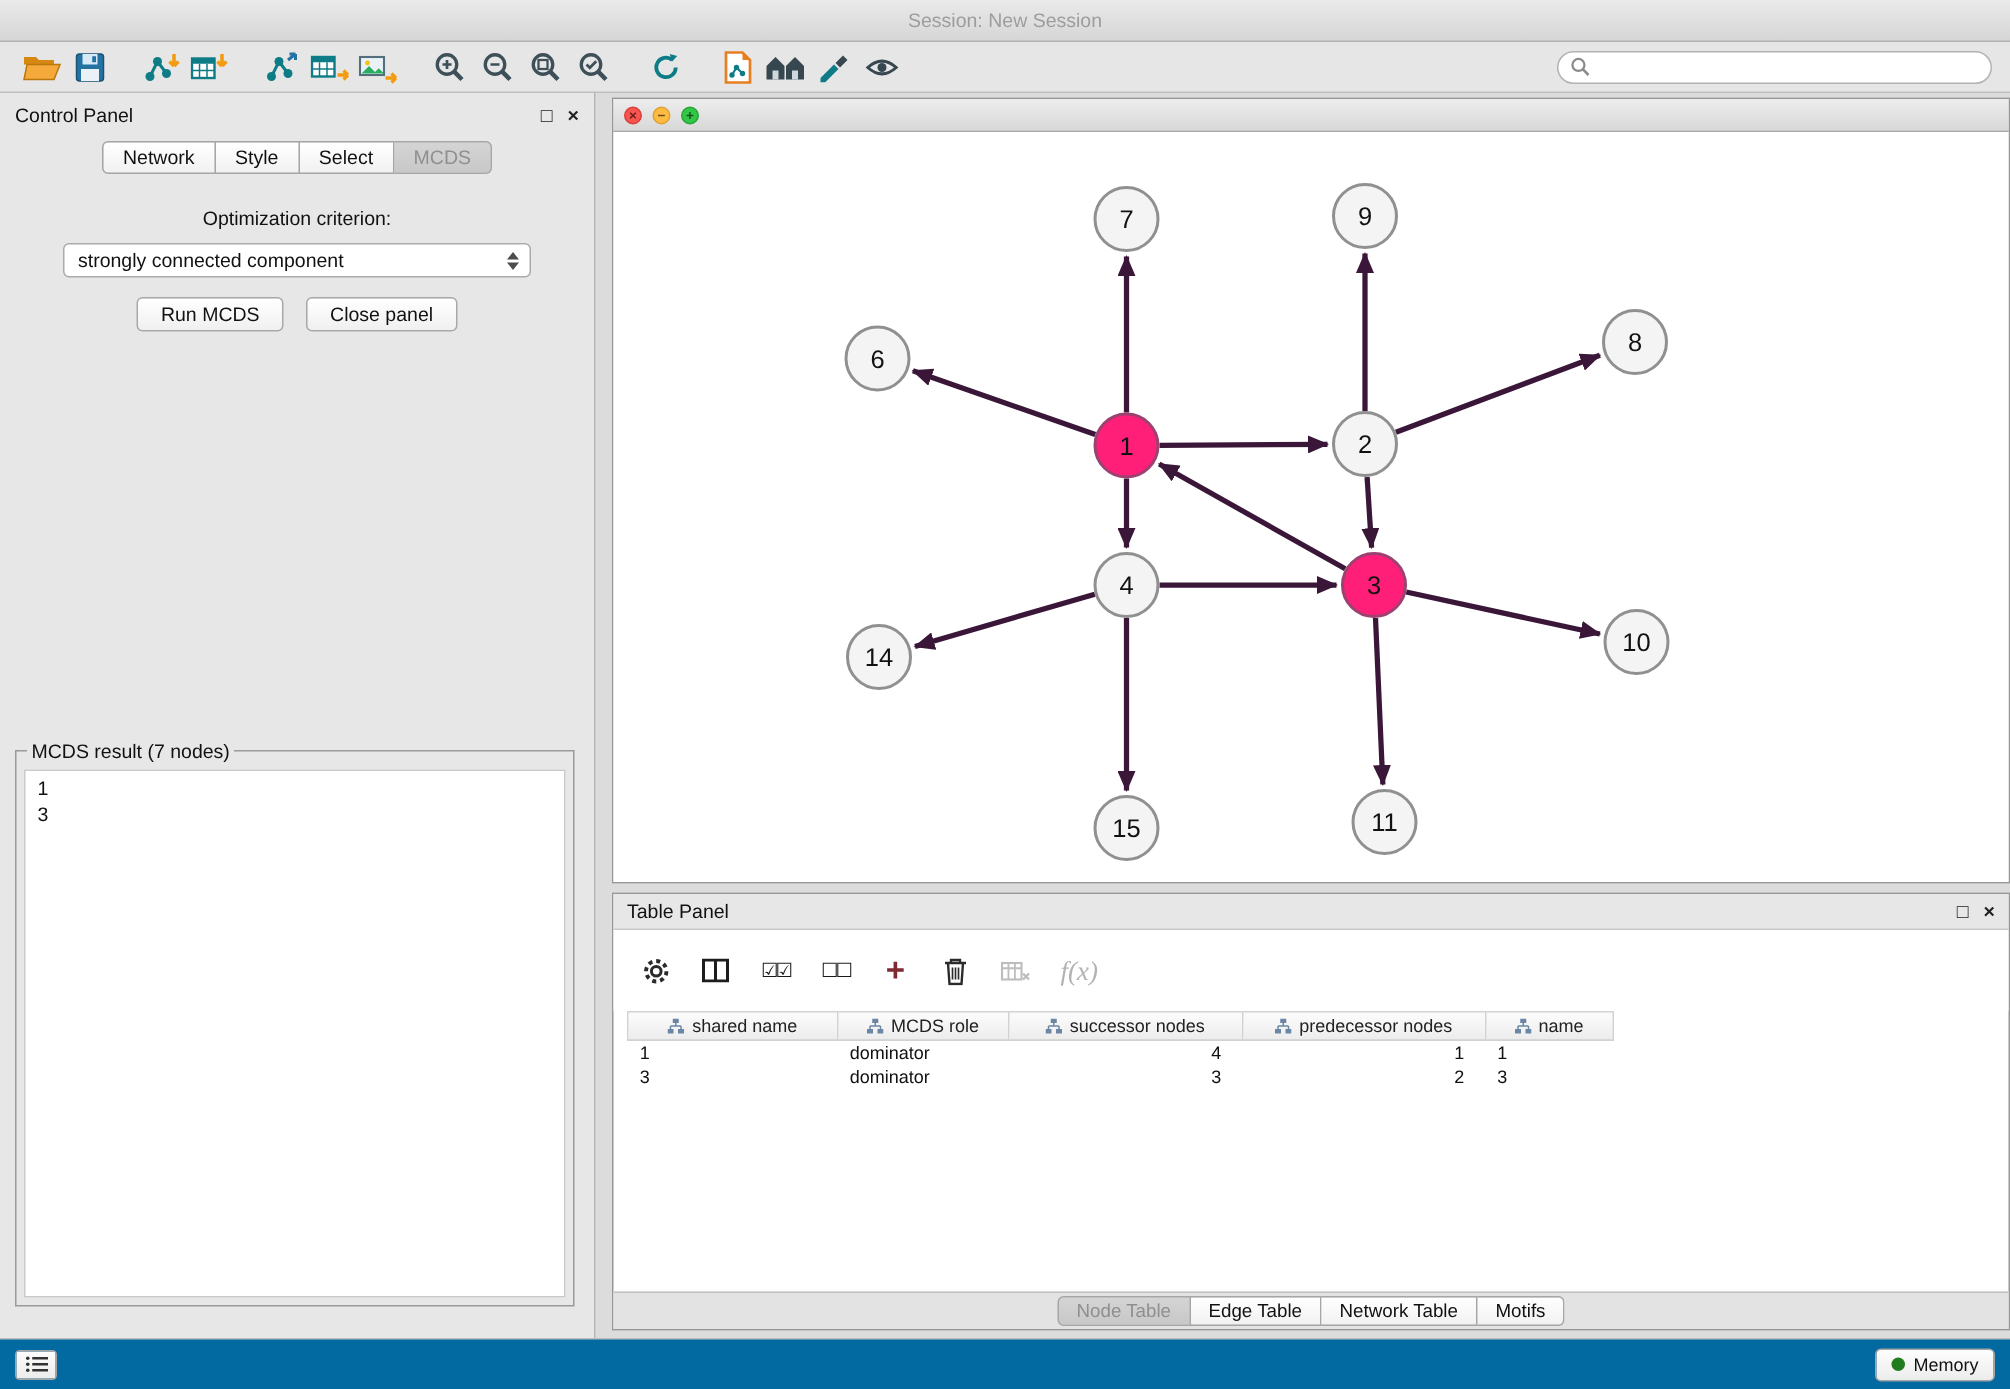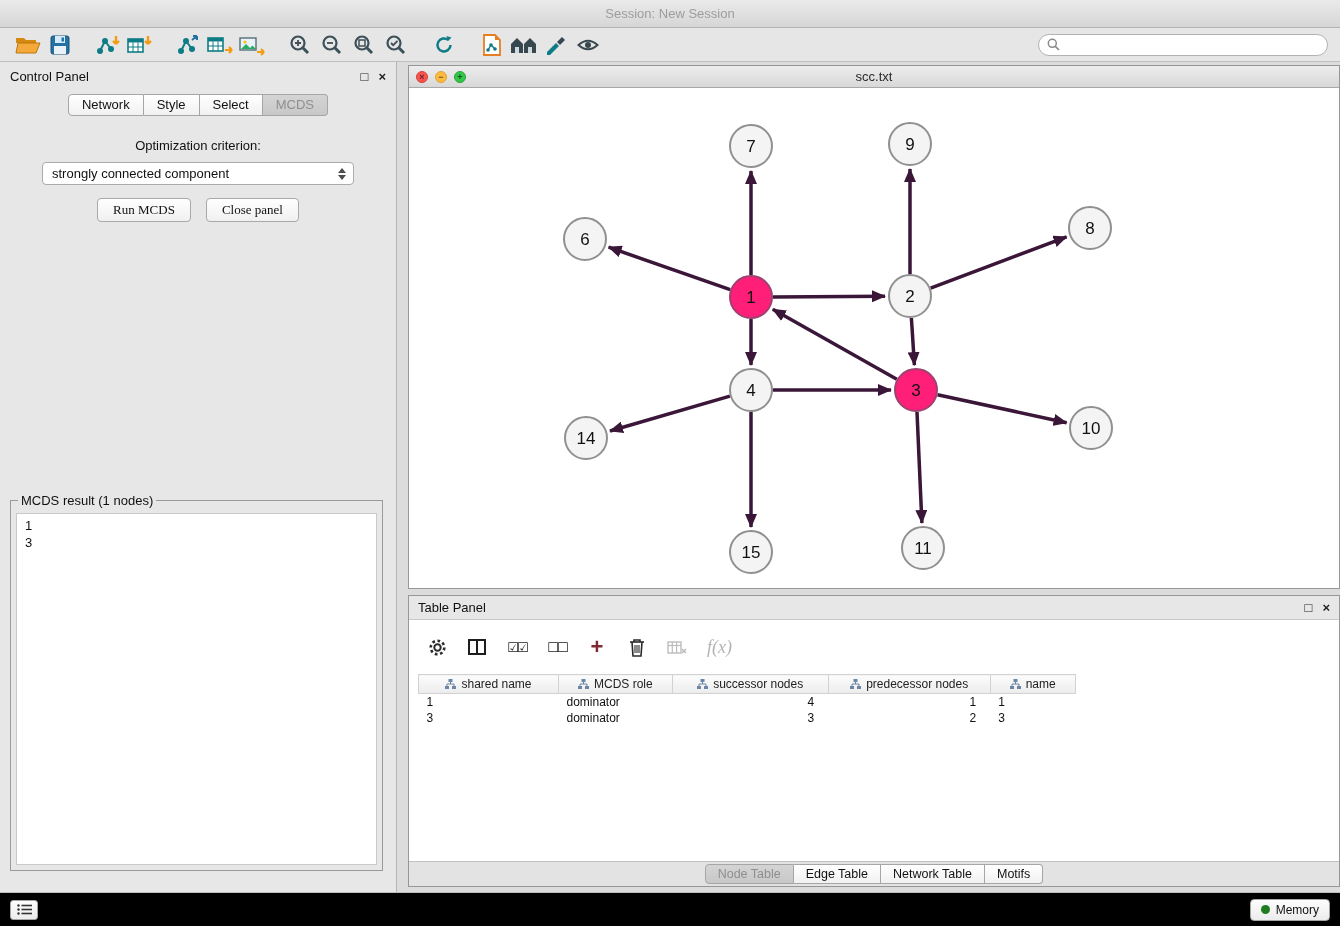--- a/index.html
+++ b/index.html
@@ -34,21 +34,21 @@
   .seg:last-child{border-radius:0 4px 4px 0}
   .seg.seg-active{background:linear-gradient(#d4d4d4,#c8c8c8);color:#8f8f8f}
   .opt-label{text-align:center;margin-top:22px;font-size:13px}
   .dropdown{margin:9px auto 12px;width:312px;height:23px;background:#fff;border:1px solid #ababab;border-radius:4px;
     display:flex;align-items:center;justify-content:space-between;padding:0 4px 0 9px;font-size:13px;cursor:pointer}
   .dd-arrows{display:flex;flex-direction:column;align-items:center;gap:2px;width:14px}
   .dd-arrows i{width:0;height:0;border-left:4px solid transparent;border-right:4px solid transparent;display:block}
   .dd-arrows .up{border-bottom:5px solid #4d4d4d}
   .dd-arrows .dn{border-top:5px solid #4d4d4d}
   .btn-row{display:flex;justify-content:center;gap:15px;margin-top:13px}
-  .btn-row button{font-family:Liberation Serif, serif;font-size:13px;background:linear-gradient(#ffffff,#f0f0f0);
+  .btn-row button{font-family:Liberation Sans, sans-serif;font-size:13px;background:linear-gradient(#ffffff,#f0f0f0);
     border:1px solid #a9a9a9;border-radius:4px;padding:3px 15px;cursor:pointer;color:#111}
   .result-box{position:absolute;left:10px;right:13px;top:431px;height:378px;border:1px solid #9a9a9a;
     background:#e7e7e7;padding:5px}
   .result-box legend{font-size:13px;padding:0 3px;margin-left:2px}
   .result-inner{background:#fff;border:1px solid #c9c9c9;width:100%;height:100%;padding:3px 8px;
     font-size:13px;line-height:17px;overflow:hidden}
 
   
   .workspace{flex:1;display:flex;flex-direction:column;padding:3px 0 0 11px;min-width:0}
   .network-window{height:524px;display:flex;flex-direction:column;border:1px solid #979797;background:#fff}
@@ -76,21 +76,21 @@
   th{height:19px;font-weight:400;background:linear-gradient(#fcfcfc,#ececec);border:1px solid #d2d2d2;
     padding:0 19px;color:#222;white-space:nowrap;overflow:hidden}
   th .th-inner{display:flex;align-items:center;justify-content:center;gap:5px}
   td{height:16px;padding:0 8px;color:#111;white-space:nowrap;overflow:hidden}
   td.r{text-align:right;padding-right:14px}
   .tp-tabs{flex:0 0 25px;background:#e3e3e3;border-top:1px solid #c2c2c2;display:flex;align-items:center;justify-content:center}
   .tp-tabs .seg{font-size:12.5px;font-weight:400;padding:2px 12px}
   .tp-tabs .seg.seg-active{font-weight:400}
 
   
-  .statusbar{flex:0 0 34px;background:#000000;border-top:1px solid #bdbdbd;display:flex;align-items:center;padding:0 10px}
+  .statusbar{flex:0 0 34px;background:#0369a1;border-top:1px solid #bdbdbd;display:flex;align-items:center;padding:0 10px}
   .sb-left-btn{width:28px;height:20px;border:1px solid #a5a5a5;border-radius:3px;
     background:linear-gradient(#fdfdfd,#ececec);display:flex;align-items:center;justify-content:center;cursor:pointer}
   .memory-btn{margin-left:auto;height:22px;border:1px solid #a5a5a5;border-radius:4px;
     background:linear-gradient(#fdfdfd,#ececec);display:flex;align-items:center;gap:6px;padding:0 10px;
     font-size:12px;cursor:pointer}
   .mem-dot{width:9px;height:9px;border-radius:50%;background:#1f7d1f;display:inline-block}
 </style>
 </head>
 <body>
 
@@ -274,36 +274,35 @@
         <span class="dd-arrows">
             <i class="up"></i>
             <i class="dn"></i>
           </span>
       </div>
       <div class="btn-row">
         <button>Run MCDS</button>
         <button>Close panel</button>
       </div>
       <fieldset class="result-box">
-        <legend>MCDS result (1 nodes)</legend>
+        <legend>MCDS result (7 nodes)</legend>
         <div class="result-inner">
             <div>1</div>
             <div>3</div>
           </div>
       </fieldset>
     </aside>
 
     <section class="workspace">
 
       <div class="network-window">
         <div class="nw-titlebar">
           <span class="tl red">×</span>
           <span class="tl yellow">−</span>
           <span class="tl green">+</span>
-          <span class="nw-title">scc.txt</span>
         </div>
         <div class="nw-canvas">
           <svg id="graph-svg" width="930" height="500">
               <defs>
                 <marker id="arrow" viewBox="0 0 14 12" refX="13" refY="6" markerWidth="14" markerHeight="12" orient="auto" markerUnits="userSpaceOnUse">
                   <path d="M0,0 L14,6 L0,12 Z" fill="#3a1638"></path>
                 </marker>
               </defs>
               <line x1="342.0" y1="187.0" x2="342.0" y2="83.0" stroke="#3a1638" stroke-width="3.5" marker-end="url(#arrow)"></line>
               <line x1="321.2" y1="201.7" x2="199.6" y2="159.2" stroke="#3a1638" stroke-width="3.5" marker-end="url(#arrow)"></line>

